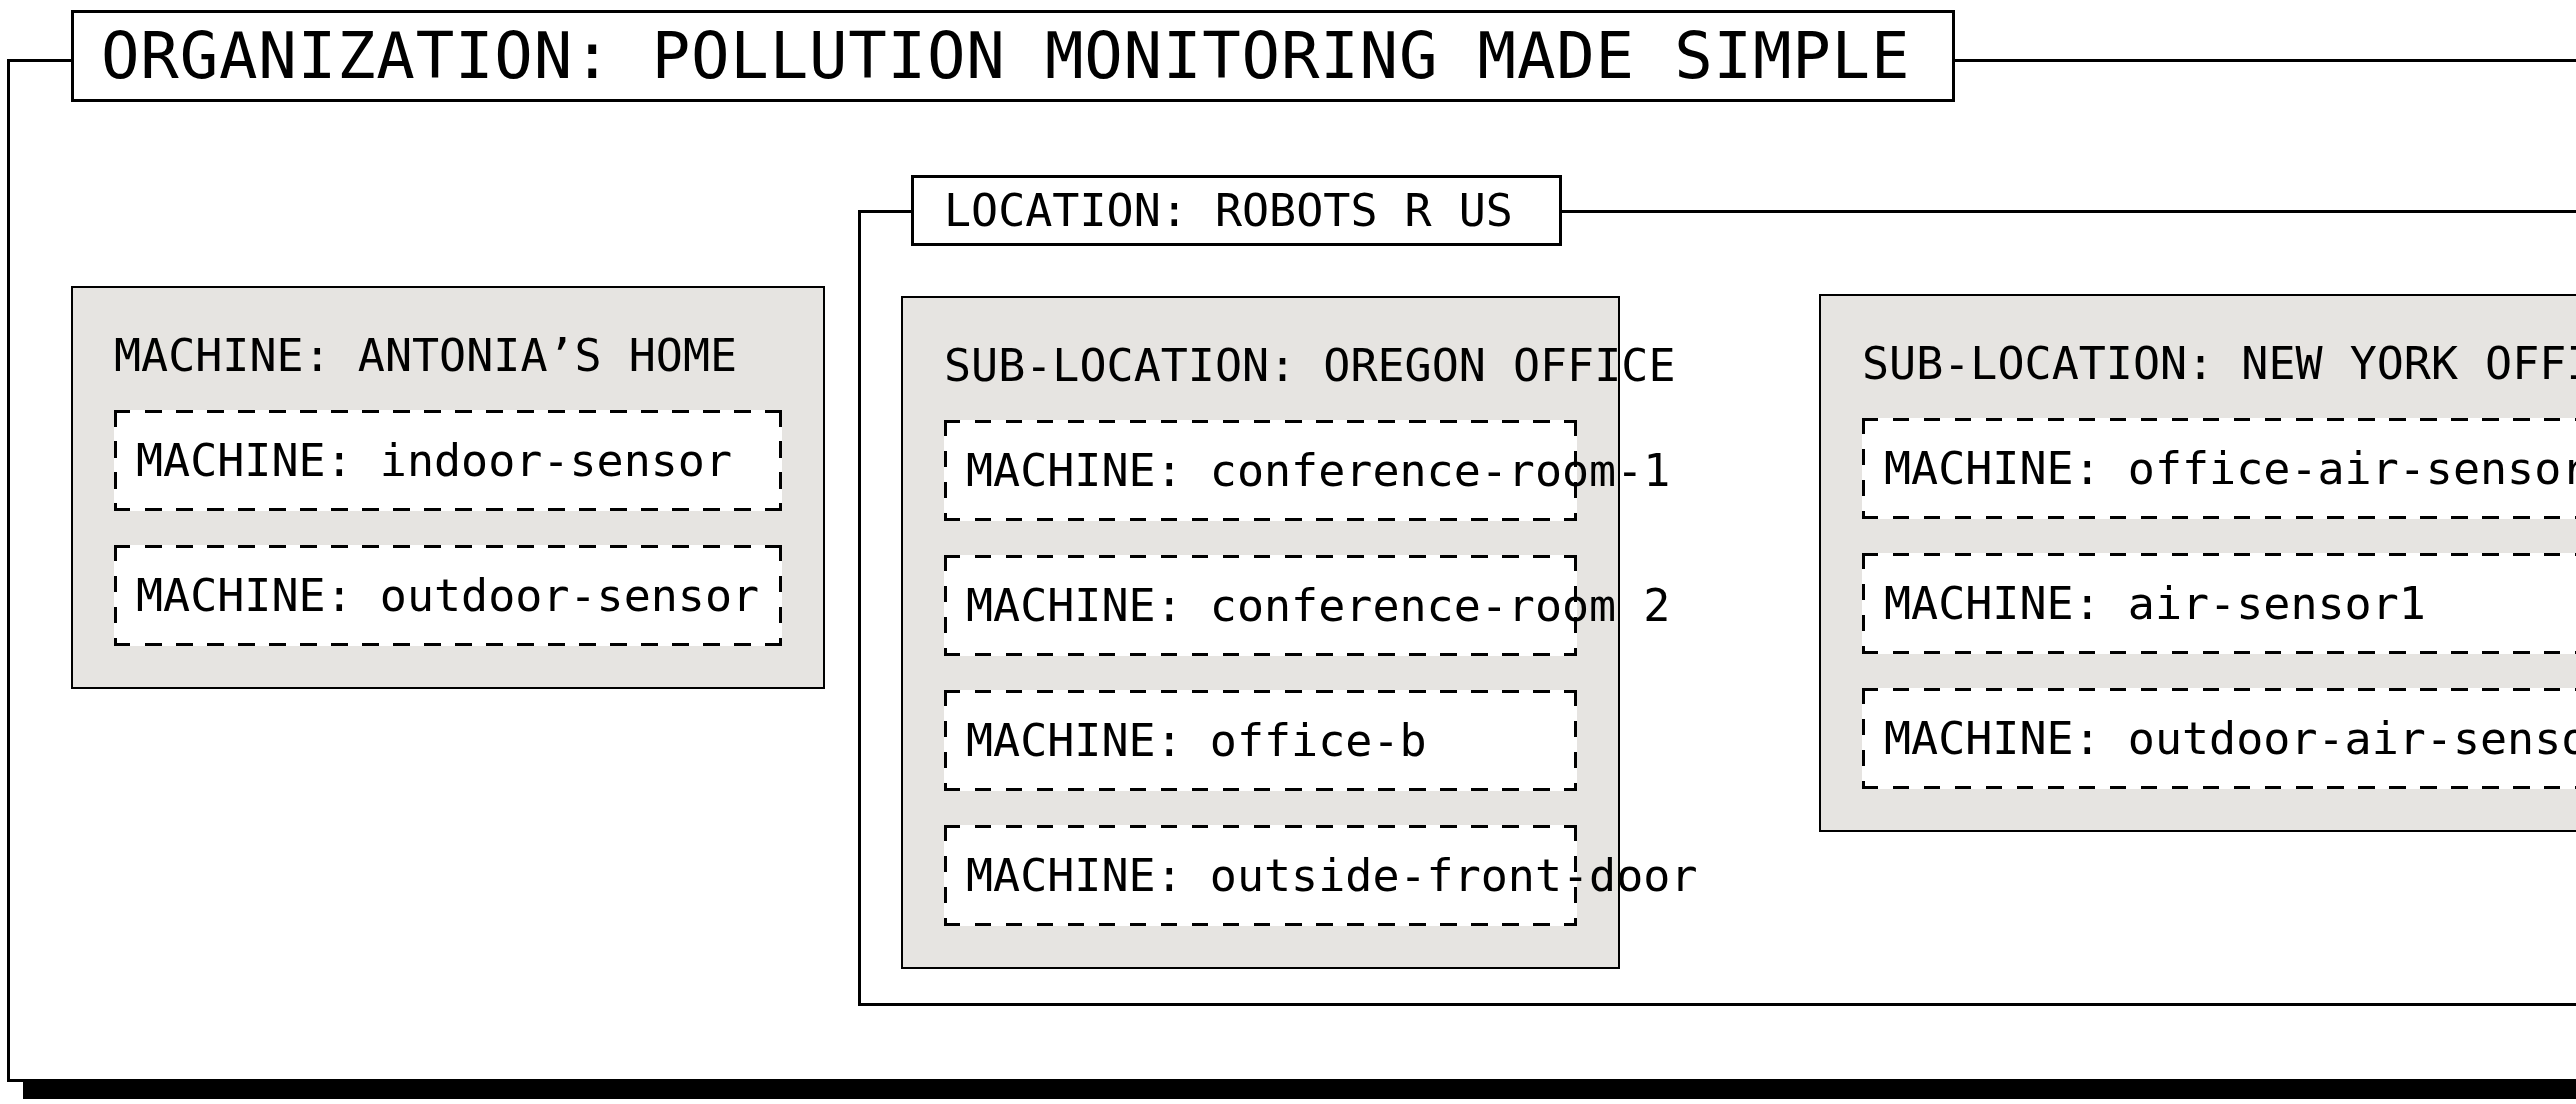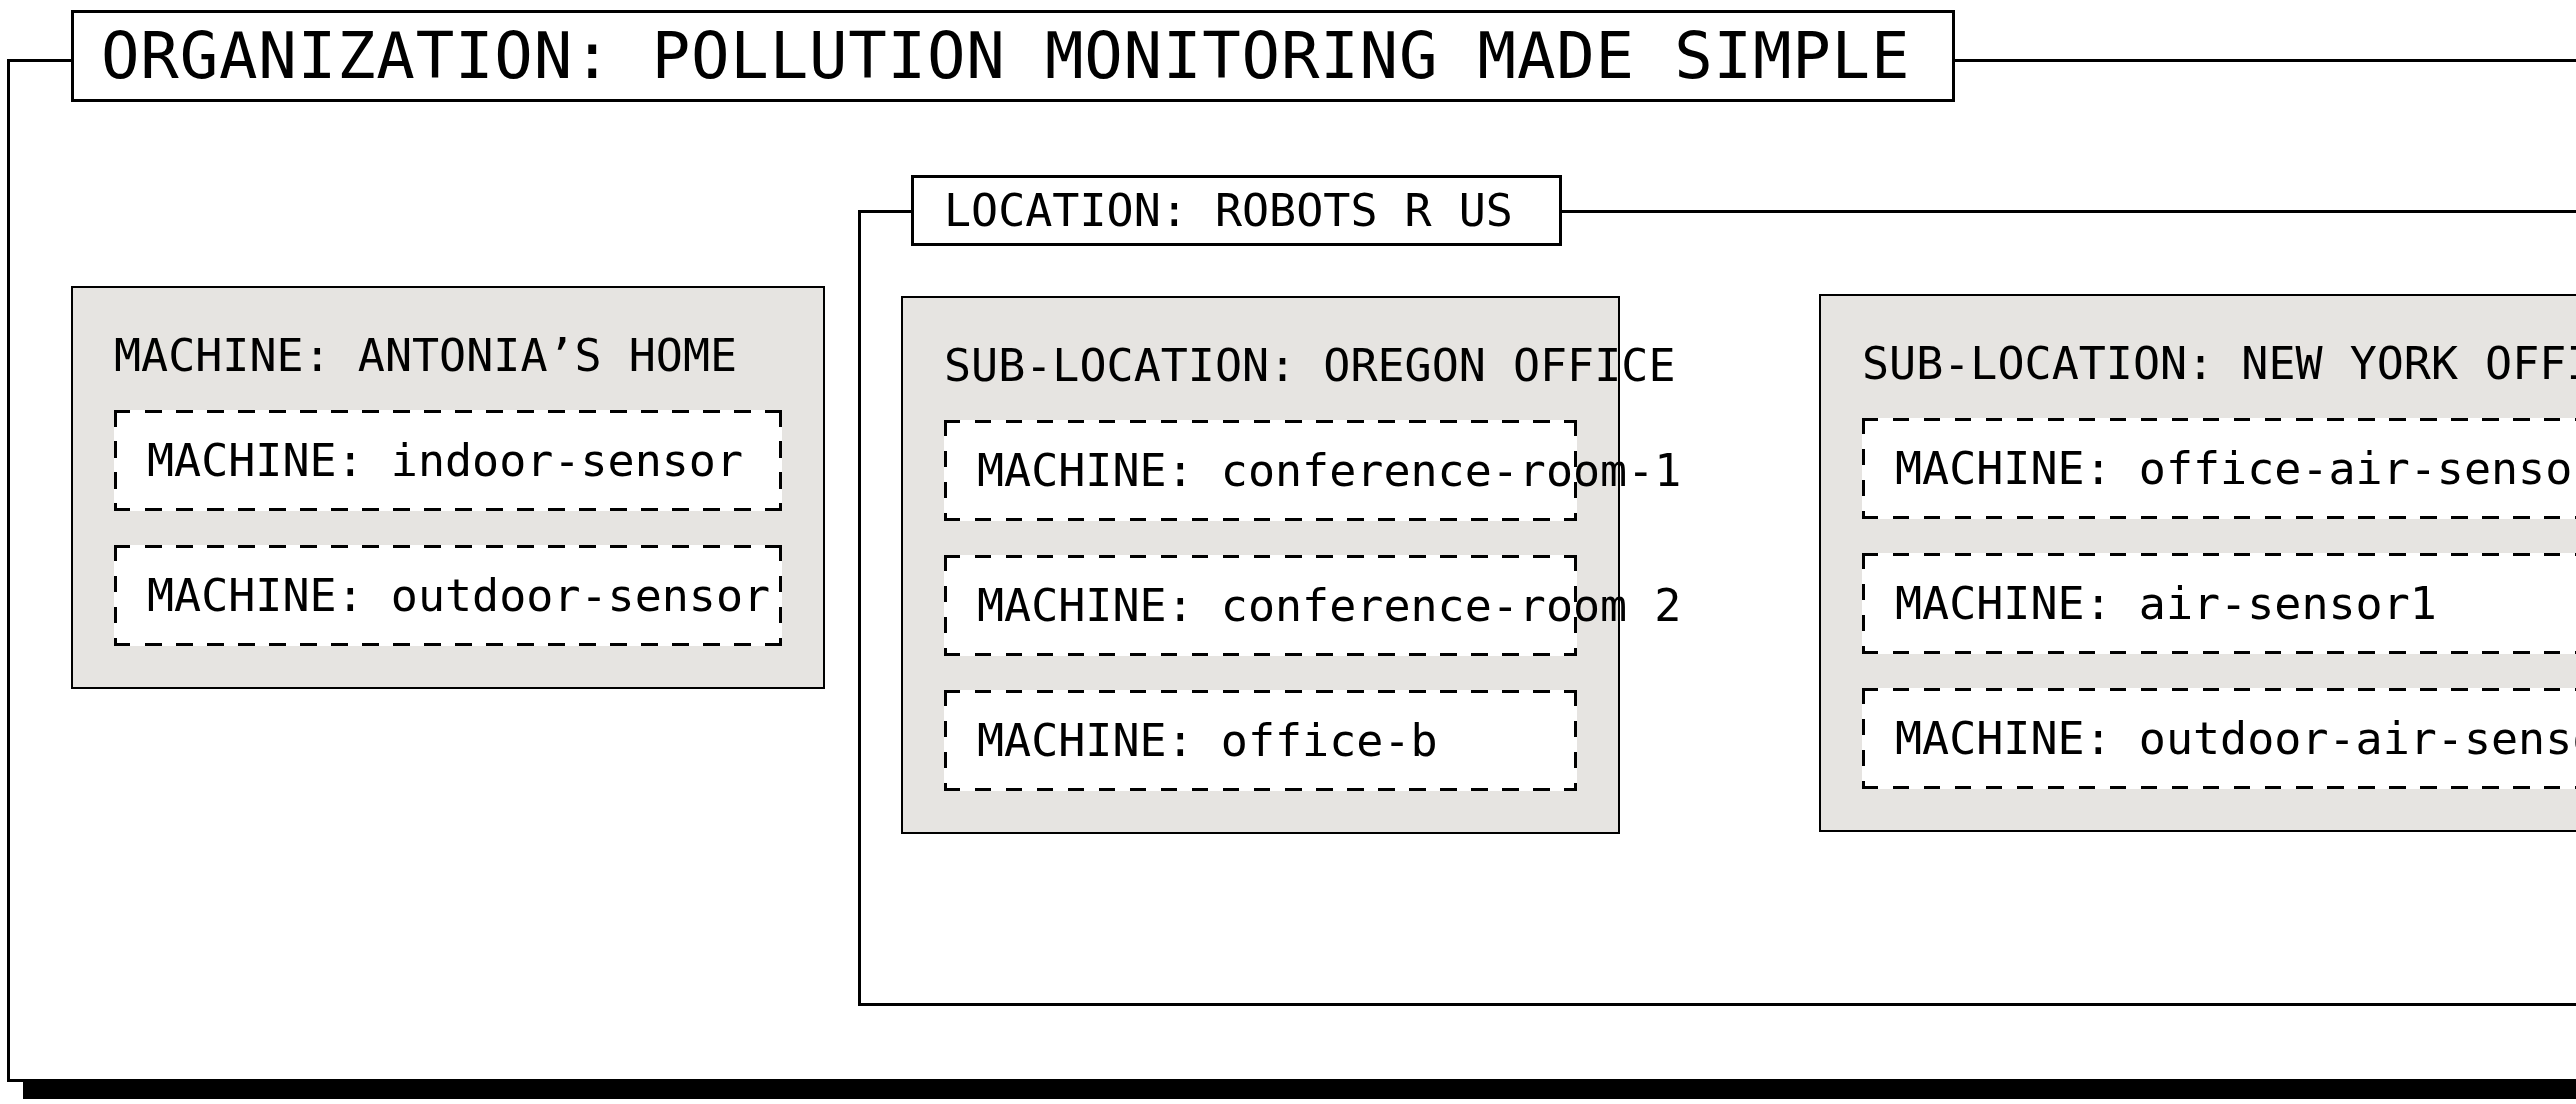--- a/index.html
+++ b/index.html
@@ -85,21 +85,21 @@
     flex-direction: column;
     gap: 34px;
   }
 
   
   .machine {
     height: 101px;
     background-color: var(--machine-fill, #ffffff);
     display: flex;
     align-items: center;
-    padding-left: 33px;
+    padding-left: 22px;
     font-size: 45px;
     white-space: nowrap;
     background-image:
       repeating-linear-gradient(90deg,  var(--stroke, #000) 0 16.5px, transparent 16.5px 31px),
       repeating-linear-gradient(90deg,  var(--stroke, #000) 0 16.5px, transparent 16.5px 31px),
       repeating-linear-gradient(180deg, var(--stroke, #000) 0 16.5px, transparent 16.5px 31px),
       repeating-linear-gradient(180deg, var(--stroke, #000) 0 16.5px, transparent 16.5px 31px);
     background-size: 100% 3.1px, 100% 3.1px, 3.1px 100%, 3.1px 100%;
     background-position: 0 0, 0 100%, 0 0, 100% 0;
     background-repeat: no-repeat;
@@ -131,20 +131,23 @@
     <div class="machine-list">
       <div class="machine">
         <span>MACHINE: conference-room-1</span>
       </div>
       <div class="machine">
         <span>MACHINE: conference-room 2</span>
       </div>
       <div class="machine">
         <span>MACHINE: office-b</span>
       </div>
+      <div class="machine">
+        <span>MACHINE: outside-front-door</span>
+      </div>
     </div>
   </div>
 
   <div class="loc-box" id="loc-newyork">
     <div class="loc-title">SUB-LOCATION: NEW YORK OFFICE</div>
     <div class="machine-list">
       <div class="machine">
         <span>MACHINE: office-air-sensor</span>
       </div>
       <div class="machine">

